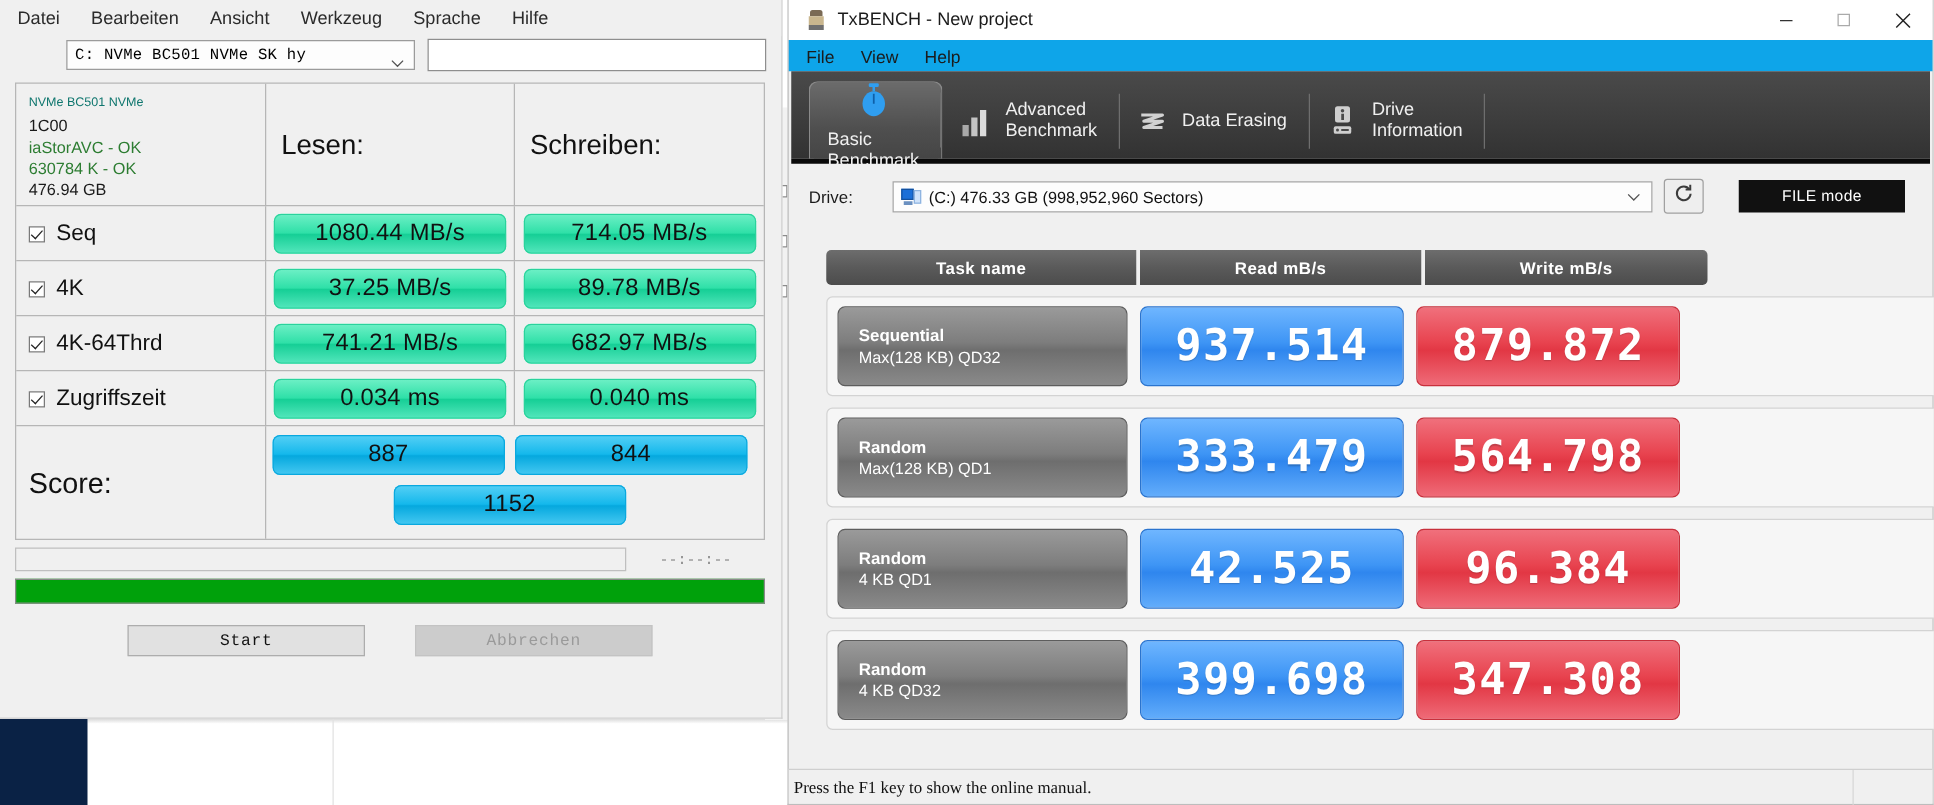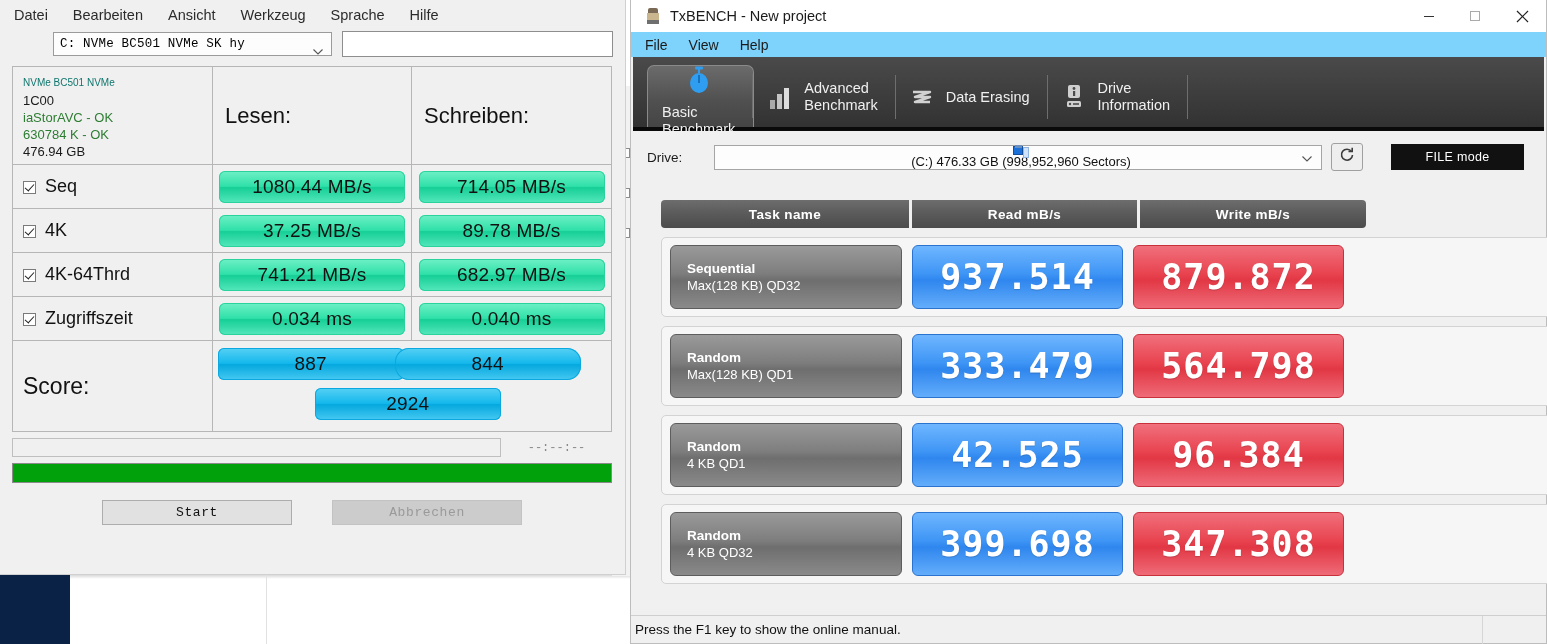--- a/index.html
+++ b/index.html
@@ -142,21 +142,21 @@
   .pill.blue {
     background: linear-gradient(180deg,#57d0f5 0%,#14b8ec 48%,#05a8de 52%,#46c9f2 100%);
     box-shadow: 0 0 0 1px #0aa8de inset;
   }
   .assd-score-label { height: 90px; font-size: 23px; color: #111; }
   .assd-score-area {
     width: 399px; height: 90px; position: relative;
   }
   .assd-score-area .pill { position: absolute; }
   .pill-s1 { left: 5px; top: 7px; }
-  .pill-s2 { left: 182px; top: 7px; border-radius: 14px; }
+  .pill-s2 { left: 199px; top: 7px; }
   .pill-s3 { left: 102px; top: 47px; }
 
   .assd-progressrow {
     margin: 6px 12px 0 12px; width: 600px; display: flex; align-items: center;
   }
   .assd-progress-out {
     width: 489px; height: 19px; background: #f0f0f0; border: 1px solid #bfbfbf;
   }
   .assd-time {
     flex: 1; text-align: center; font-size: 12px; color: #8a8a8a;
@@ -206,21 +206,21 @@
   }
   .tx-title-text { font-size: 14.5px; color: #1b1b1b; }
   .tx-winbtns { position: absolute; right: 0; top: 0; display: flex; }
   .tx-winbtn {
     width: 46px; height: 32px; display: flex; align-items: center;
     justify-content: center; color: #333;
   }
   .tx-winbtn.close { width: 48px; }
   .tx-menubar {
     height: 25px; display: flex; align-items: center; padding-left: 14px;
-    background: #7dd3fc;
+    background: #0ea5e9;
   }
   .tx-menu-item { font-size: 14px; color: #1b1b1b; margin-right: 21px; }
 
   .tx-tabstrip {
     height: 74px; margin: 0 2px;
     background: linear-gradient(180deg,#4a4a4a 0%,#3d3d3d 55%,#323232 100%);
     display: flex; align-items: flex-end; padding-left: 14px;
     border-bottom: 4px solid #0a0a0a;
   }
   .tx-tab {
@@ -243,21 +243,20 @@
 
   .tx-driverow {
     height: 40px; display: flex; align-items: center; padding: 0 12px 0 16px;
     gap: 9px; margin-top: 6px;
   }
   .tx-drive-label { font-size: 13.5px; color: #1b1b1b; width: 58px; }
   .tx-drive-combo {
     width: 608px; height: 25px; background: #fdfdfd; border: 1px solid #a5a5a5;
     display: flex; align-items: center; position: relative; padding-left: 6px;
     gap: 6px;
-    flex-direction: column;
   }
   .tx-drive-icon { width: 16px; height: 13px; position: relative; }
   .tx-drive-icon .scr {
     position: absolute; left: 0; top: 0; width: 10px; height: 9px;
     background: #1b6fd8; border: 1px solid #12509e;
   }
   .tx-drive-icon .base {
     position: absolute; left: 2px; bottom: 0; width: 7px; height: 3px;
     background: #6b90c0;
   }
@@ -323,21 +322,21 @@
     border: 1px solid #c8303c;
   }
 
   .tx-statusbar {
     position: absolute; left: 0; bottom: 0; width: 915px; height: 28px;
     background: #f0f0f0; border-top: 1px solid #cfcfcf; display: flex;
     align-items: center;
   }
   .tx-status-pane1 {
     flex: 0 0 852px; font-size: 13.5px; color: #111; padding-left: 4px;
-    border-right: 1px solid #d6d6d6; height: 28px; display: flex; align-items: center;
+    border-right: 1px solid #d6d6d6; height: 28px; display: flex; align-items: center; font-family: Liberation Serif, serif;
   }
   .tx-status-pane2 { flex: 0 0 330px; border-right: 1px solid #d6d6d6; height: 28px; }
   .tx-status-pane3 { flex: 1; height: 28px; }
 </style>
 </head>
 <body>
 
 <div id="root">
 
   <div class="bg-bottom-strip"></div>
@@ -440,21 +439,21 @@
         <div class="assd-cell-val assd-bench-cell">
           <div class="pill green">0.040 ms</div>
         </div>
       </div>
 
       <div class="assd-row">
         <div class="assd-cell-label assd-score-label">Score:</div>
         <div class="assd-score-area">
           <div class="pill blue pill-s1">887</div>
           <div class="pill blue pill-s2">844</div>
-          <div class="pill blue pill-s3">2924</div>
+          <div class="pill blue pill-s3">1152</div>
         </div>
       </div>
     </div>
 
     <div class="assd-progressrow">
       <div class="assd-progress-out"></div>
       <div class="assd-time">--:--:--</div>
     </div>
     <div class="assd-greenbar"></div>
 

